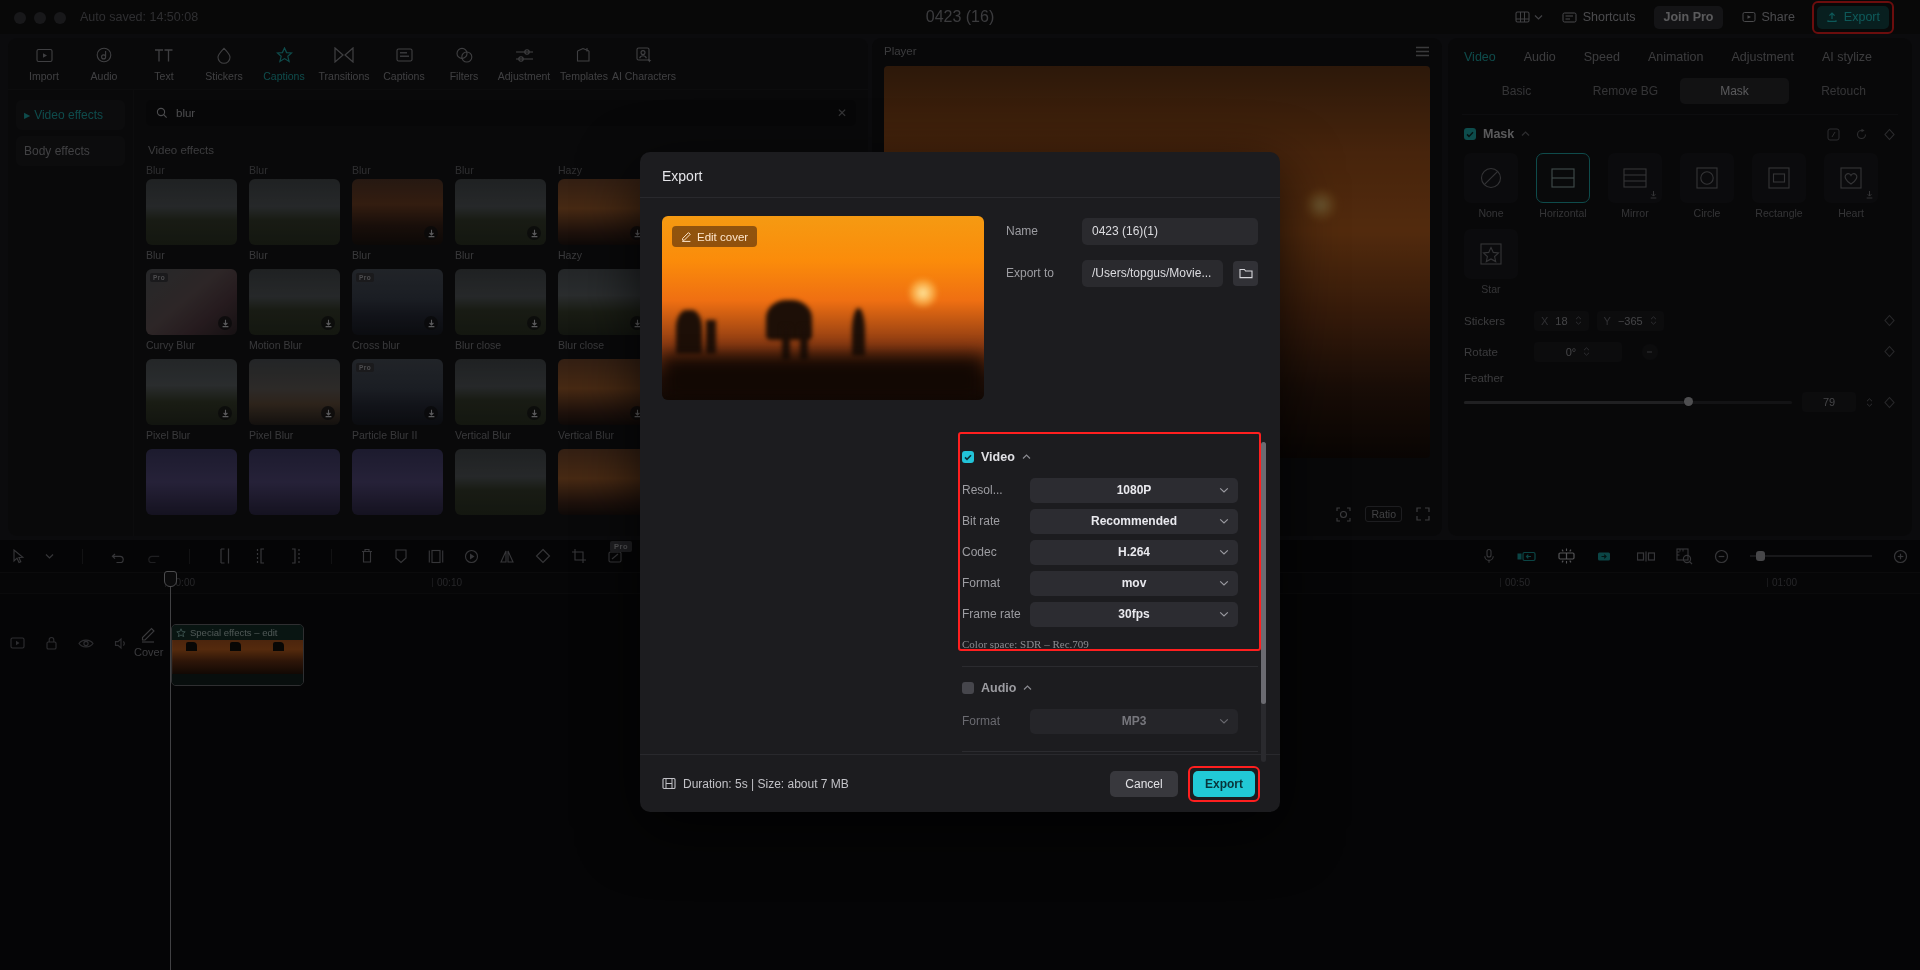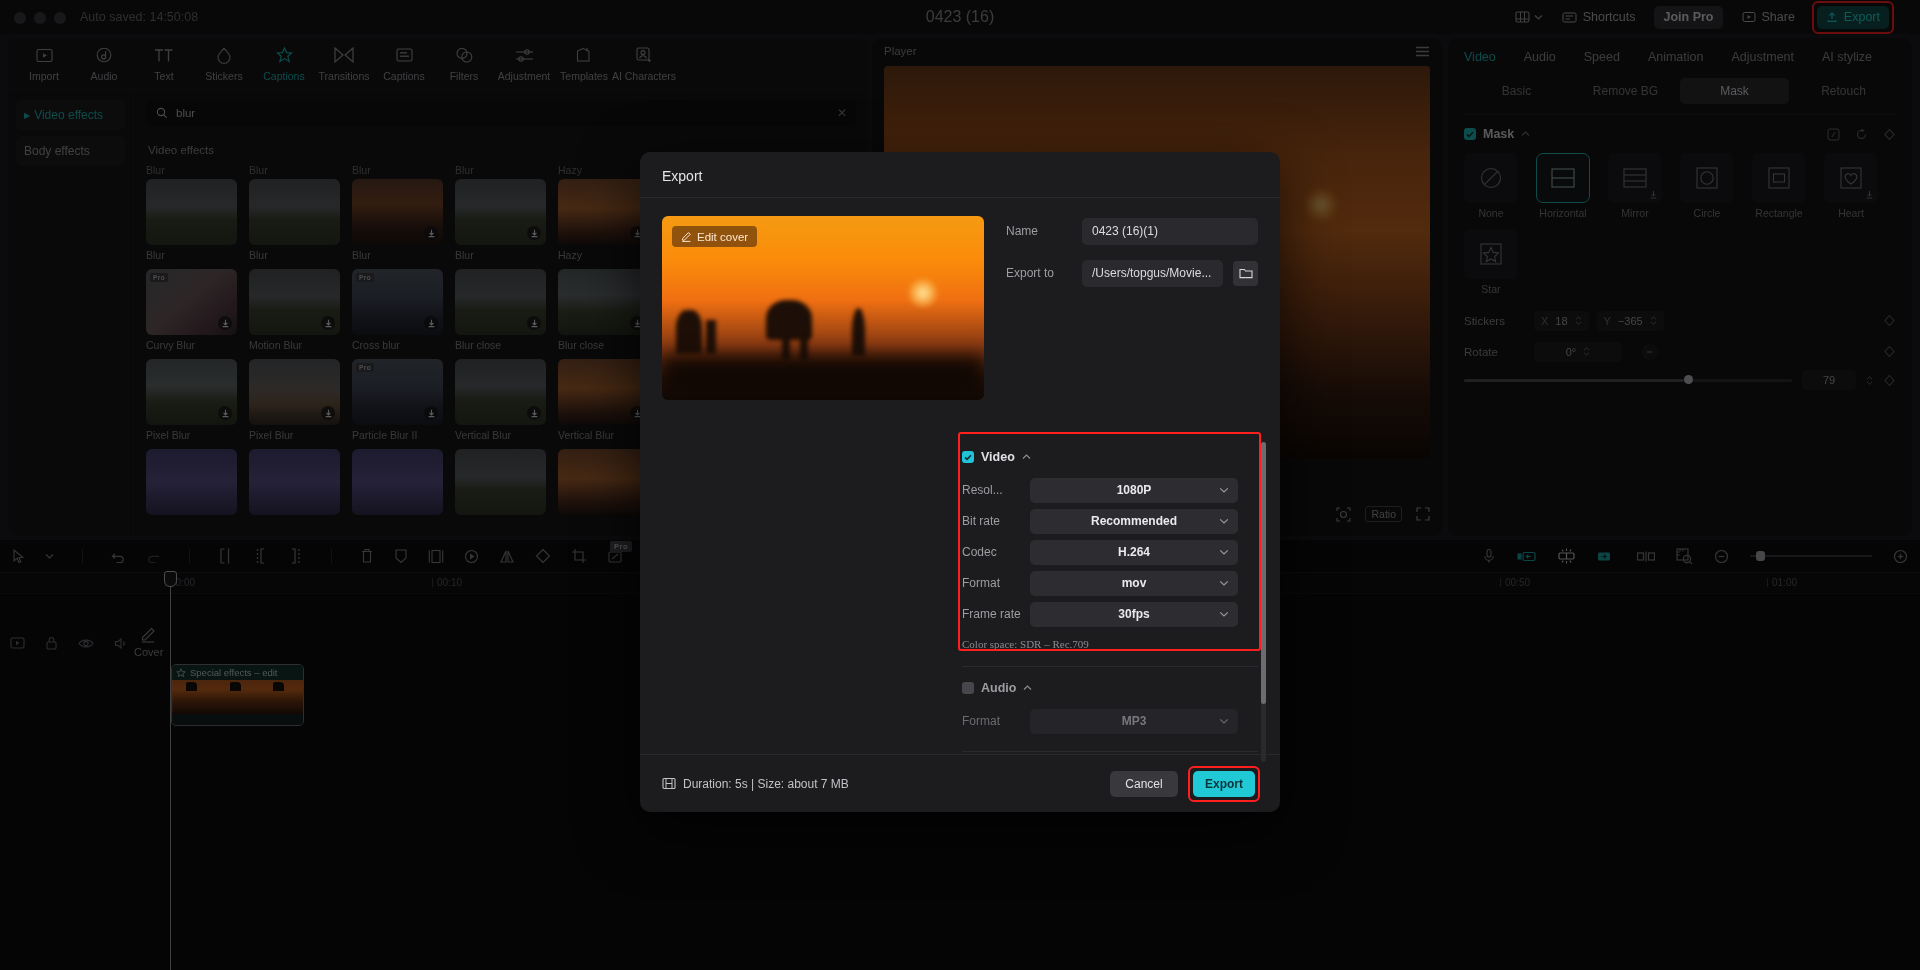--- a/index.html
+++ b/index.html
@@ -221,21 +221,21 @@
   .track-ctrls {
     position: absolute; left: 10px; top: 96px; display: flex; align-items: center; gap: 20px;
     color: #6c6c72;
   }
   .cover-btn {
     position: absolute; left: 134px; top: 86px; display: flex; flex-direction: column;
     align-items: center; gap: 3px; font-size: 11px; color: #8a8a90;
   }
   .clip {
     position: absolute; left: 171px; top: 84px; width: 133px; height: 62px;
-    border-radius: 5px; border: 1px solid #6f6f75; overflow: hidden; background: #14221f; margin-top: 40px;
+    border-radius: 5px; border: 1px solid #6f6f75; overflow: hidden; background: #14221f;
   }
   .clip-head {
     height: 15px; background: #16312c; display: flex; align-items: center; gap: 4px;
     padding: 0 4px; font-size: 9.5px; color: #b9cfc9; white-space: nowrap;
   }
   .clip-film {
     height: 34px;
     background:
       linear-gradient(90deg, rgba(255,255,255,.08) 0 1px, transparent 1px 33.3%) ,
       linear-gradient(180deg,#b5581f 0%,#c9641f 28%,#6d3314 62%,#2a1409 100%);
@@ -945,20 +945,23 @@
               <line x1="7" y1="10" x2="12" y2="10" stroke="#6a6a70" stroke-width="1.2"></line>
             </svg>
         </span>
         <span class="kf">
           <svg width="13" height="13" viewBox="0 0 13 13">
               <path d="M6.5 1.5 L11 6.5 L6.5 11.5 L2 6.5 Z" fill="none" stroke="#5f5f65" stroke-width="1.1"></path>
             </svg>
         </span>
       </div>
 
+      <div class="prop-row" style="height:22px;">
+        <span class="lbl">Feather</span>
+      </div>
       <div class="slider-row">
         <span class="track">
           <span class="fill"></span>
           <span class="knob"></span>
         </span>
         <span class="numbox" style="width:54px; justify-content:center;">
           <span>79</span>
         </span>
         <span class="spin">
           <svg width="7" height="4" viewBox="0 0 7 4">

